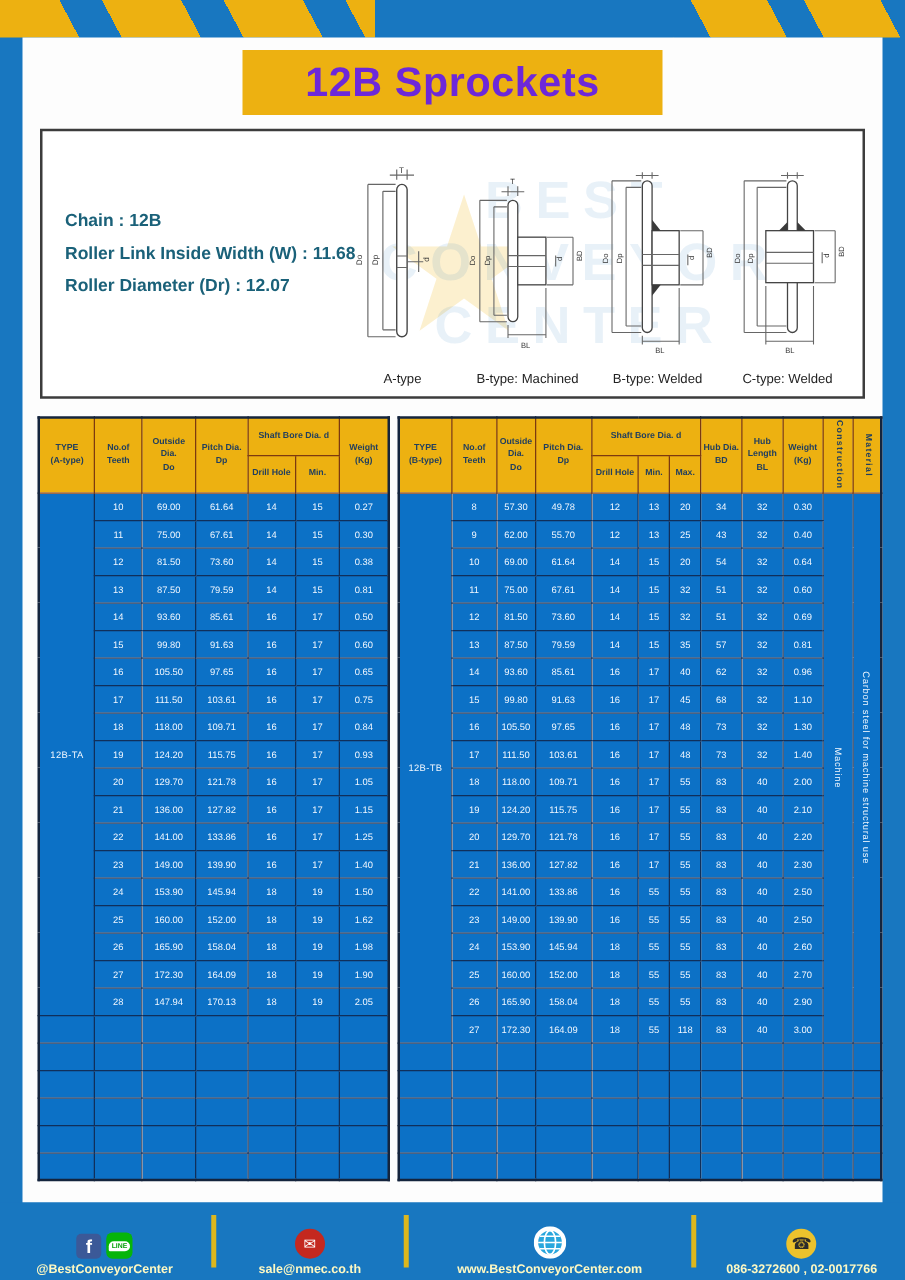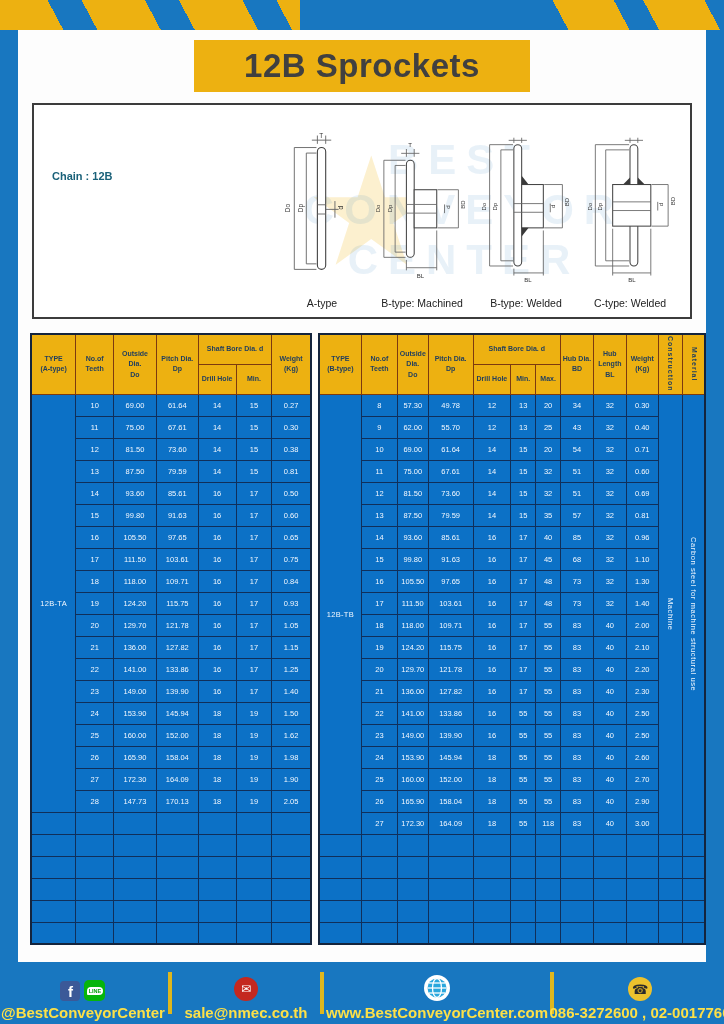--- a/index.html
+++ b/index.html
@@ -7,28 +7,28 @@
     width:724px;height:1024px;position:relative;overflow:hidden;
     background:#1877c0;font-family:"Liberation Sans",sans-serif;
   }
   .stripes{position:absolute;top:0;height:30px;}
   .stripes-left{left:0;width:300px;background:repeating-linear-gradient(62deg,#edb111 0 56px,rgba(0,0,0,0) 56px 86px);}
   .stripes-right{right:0;width:185px;background:repeating-linear-gradient(62deg,rgba(0,0,0,0) 0 26px,#edb111 26px 80px);}
   .white-area{position:absolute;left:18px;right:18px;top:30px;bottom:62px;background:#fdfdfd;}
   .banner{
     position:absolute;top:10px;left:50%;transform:translateX(-50%);
     width:336px;height:52px;background:#edb111;display:flex;align-items:center;justify-content:center;
-    color:#404040;font-size:33px;font-weight:bold;letter-spacing:0.5px;
+    color:#6d28d9;font-size:33px;font-weight:bold;letter-spacing:0.5px;
   }
   .spec-box{
     position:absolute;left:14px;top:73px;width:656px;height:212px;
     border:2px solid #3c3c3c;background:#fff;display:flex;
   }
   .spec-text{width:238px;padding:58px 0 0 18px;box-sizing:border-box;position:relative;z-index:2;}
-  .spec-line{color:#1a6179;font-weight:bold;font-size:11px;line-height:26px;white-space:nowrap;}
+  .spec-line{color:#1a6179;font-weight:bold;font-size:14px;line-height:26px;white-space:nowrap;}
   .watermark{position:absolute;left:230px;top:30px;width:400px;text-align:center;z-index:0;pointer-events:none;}
   .watermark div{font-size:42px;font-weight:bold;letter-spacing:10px;color:rgba(34,120,190,0.10);line-height:50px;}
   .watermark-star{position:absolute;left:270px;top:20px;font-size:150px;color:rgba(238,178,17,0.20);z-index:0;pointer-events:none;}
   .figs{flex:1;display:flex;justify-content:space-between;align-items:flex-end;padding:4px 8px 2px 2px;position:relative;z-index:1;}
   .fig{display:flex;flex-direction:column;align-items:center;}
   .fig svg{display:block;}
   .fig-caption{font-size:10.5px;color:#222;margin:1px 0 6px 0;white-space:nowrap;}
   .dim{stroke:#666;stroke-width:1;fill:none;}
   .part{stroke:#444;stroke-width:1.2;fill:#fff;}
   .weld{fill:#3a3a3a;stroke:none;}
@@ -50,21 +50,21 @@
   th.vhead,td.vcell{writing-mode:vertical-rl;}
   th.vhead{font-size:6.5px;letter-spacing:1px;}
   td.vcell{font-size:6.5px;letter-spacing:0.6px;}
   .footer{
     position:absolute;left:0;bottom:0;width:724px;height:62px;background:#1877c0;
     display:flex;align-items:center;justify-content:center;
   }
   .fgroup{display:flex;flex-direction:column;align-items:center;justify-content:flex-end;gap:3px;height:56px;}
   .fg1{width:170px;}.fg2{width:148px;}.fg3{width:226px;}.fg4{width:168px;}
   .fsep{width:4px;height:42px;background:#ddb71e;margin:0 2px;}
-  .flabel{color:#fde047;font-weight:bold;font-size:15px;white-space:nowrap;}
+  .flabel{color:#fef9c3;font-weight:bold;font-size:10px;white-space:nowrap;}
   .icon-row{display:flex;align-items:center;gap:4px;}
   .fb-icon{width:20px;height:20px;background:#3b5998;border-radius:4px;color:#fff;font-weight:bold;
     font-size:15px;display:flex;align-items:flex-end;justify-content:center;line-height:18px;}
   .line-icon{width:21px;height:21px;background:#06b50a;border-radius:5px;display:flex;align-items:center;justify-content:center;}
   .line-bubble{background:#fff;border-radius:4px 4px 4px 1px;padding:1px 2px;color:#06a00a;font-size:5.5px;font-weight:bold;}
   .mail-icon{width:24px;height:24px;background:#c4281f;border-radius:50%;color:#fff;font-size:12px;
     display:flex;align-items:center;justify-content:center;font-family:"DejaVu Sans",sans-serif;}
   .phone-icon{width:24px;height:24px;background:#ecc22d;border-radius:50%;color:#2b2b2b;font-size:13px;
     display:flex;align-items:center;justify-content:center;font-family:"DejaVu Sans",sans-serif;}
 </style>
@@ -81,20 +81,22 @@
   <div class="spec-box">
     <div class="watermark-star">★</div>
     <div class="watermark">
       <div>BEST</div>
       <div>CONVEYOR</div>
       <div>CENTER</div>
     </div>
 
     <div class="spec-text">
       <div class="spec-line">Chain : 12B</div>
+      <div class="spec-line">Roller Link Inside Width (W) : 11.68</div>
+      <div class="spec-line">Roller Diameter (Dr) : 12.07</div>
     </div>
 
     <div class="figs">
 
       <div class="fig">
         <svg width="96" height="164" viewBox="0 0 104 176">
           <line class="dim" x1="47" y1="3" x2="47" y2="12"></line>
             <line class="dim" x1="56" y1="3" x2="56" y2="12"></line>
           <line class="dim" x1="41" y1="8" x2="62" y2="8"></line>
           <text class="dimtxt" x="49" y="6">T</text>
@@ -390,21 +392,21 @@
           <tr>
             <td>27</td>
             <td>172.30</td>
             <td>164.09</td>
             <td>18</td>
             <td>19</td>
             <td>1.90</td>
           </tr>
           <tr>
             <td>28</td>
-            <td>147.73</td>
+            <td>147.94</td>
             <td>170.13</td>
             <td>18</td>
             <td>19</td>
             <td>2.05</td>
           </tr>
           <tr>
             <td></td>
             <td></td>
             <td></td>
             <td></td>
@@ -531,21 +533,21 @@
           </tr>
           <tr>
             <td>10</td>
             <td>69.00</td>
             <td>61.64</td>
             <td>14</td>
             <td>15</td>
             <td>20</td>
             <td>54</td>
             <td>32</td>
-            <td>0.71</td>
+            <td>0.64</td>
           </tr>
           <tr>
             <td>11</td>
             <td>75.00</td>
             <td>67.61</td>
             <td>14</td>
             <td>15</td>
             <td>32</td>
             <td>51</td>
             <td>32</td>
@@ -573,21 +575,21 @@
             <td>32</td>
             <td>0.81</td>
           </tr>
           <tr>
             <td>14</td>
             <td>93.60</td>
             <td>85.61</td>
             <td>16</td>
             <td>17</td>
             <td>40</td>
-            <td>85</td>
+            <td>62</td>
             <td>32</td>
             <td>0.96</td>
           </tr>
           <tr>
             <td>15</td>
             <td>99.80</td>
             <td>91.63</td>
             <td>16</td>
             <td>17</td>
             <td>45</td>

